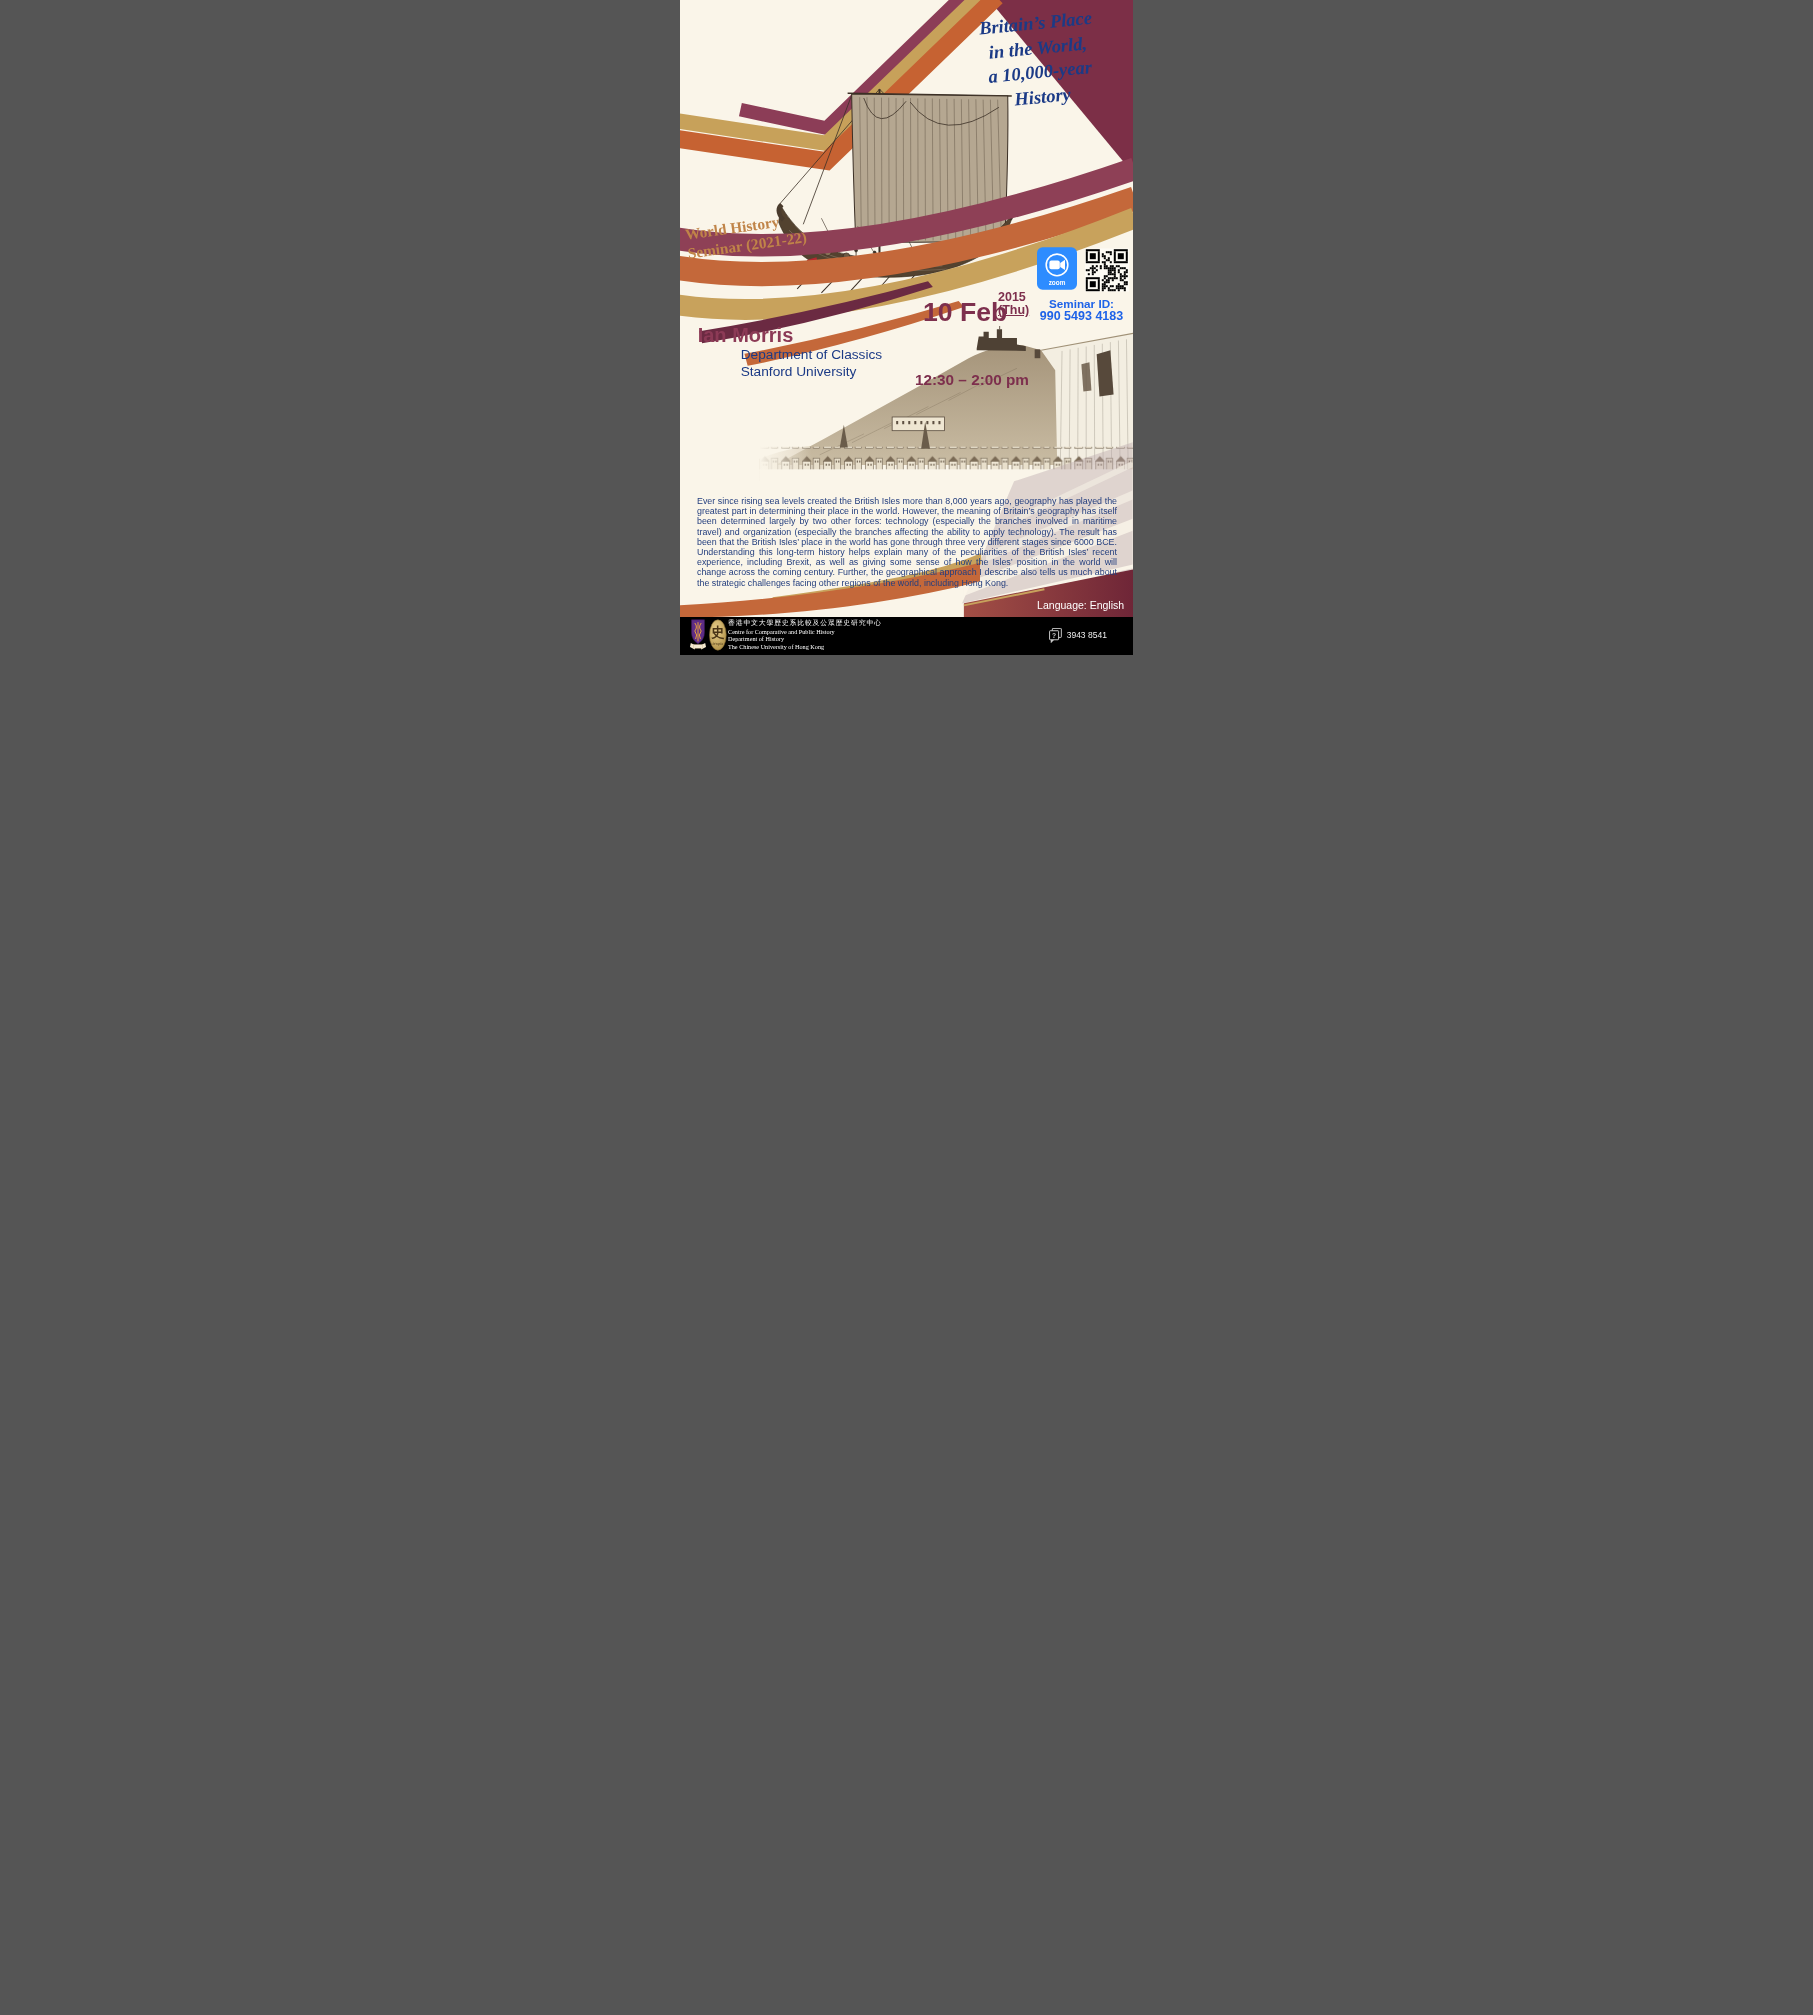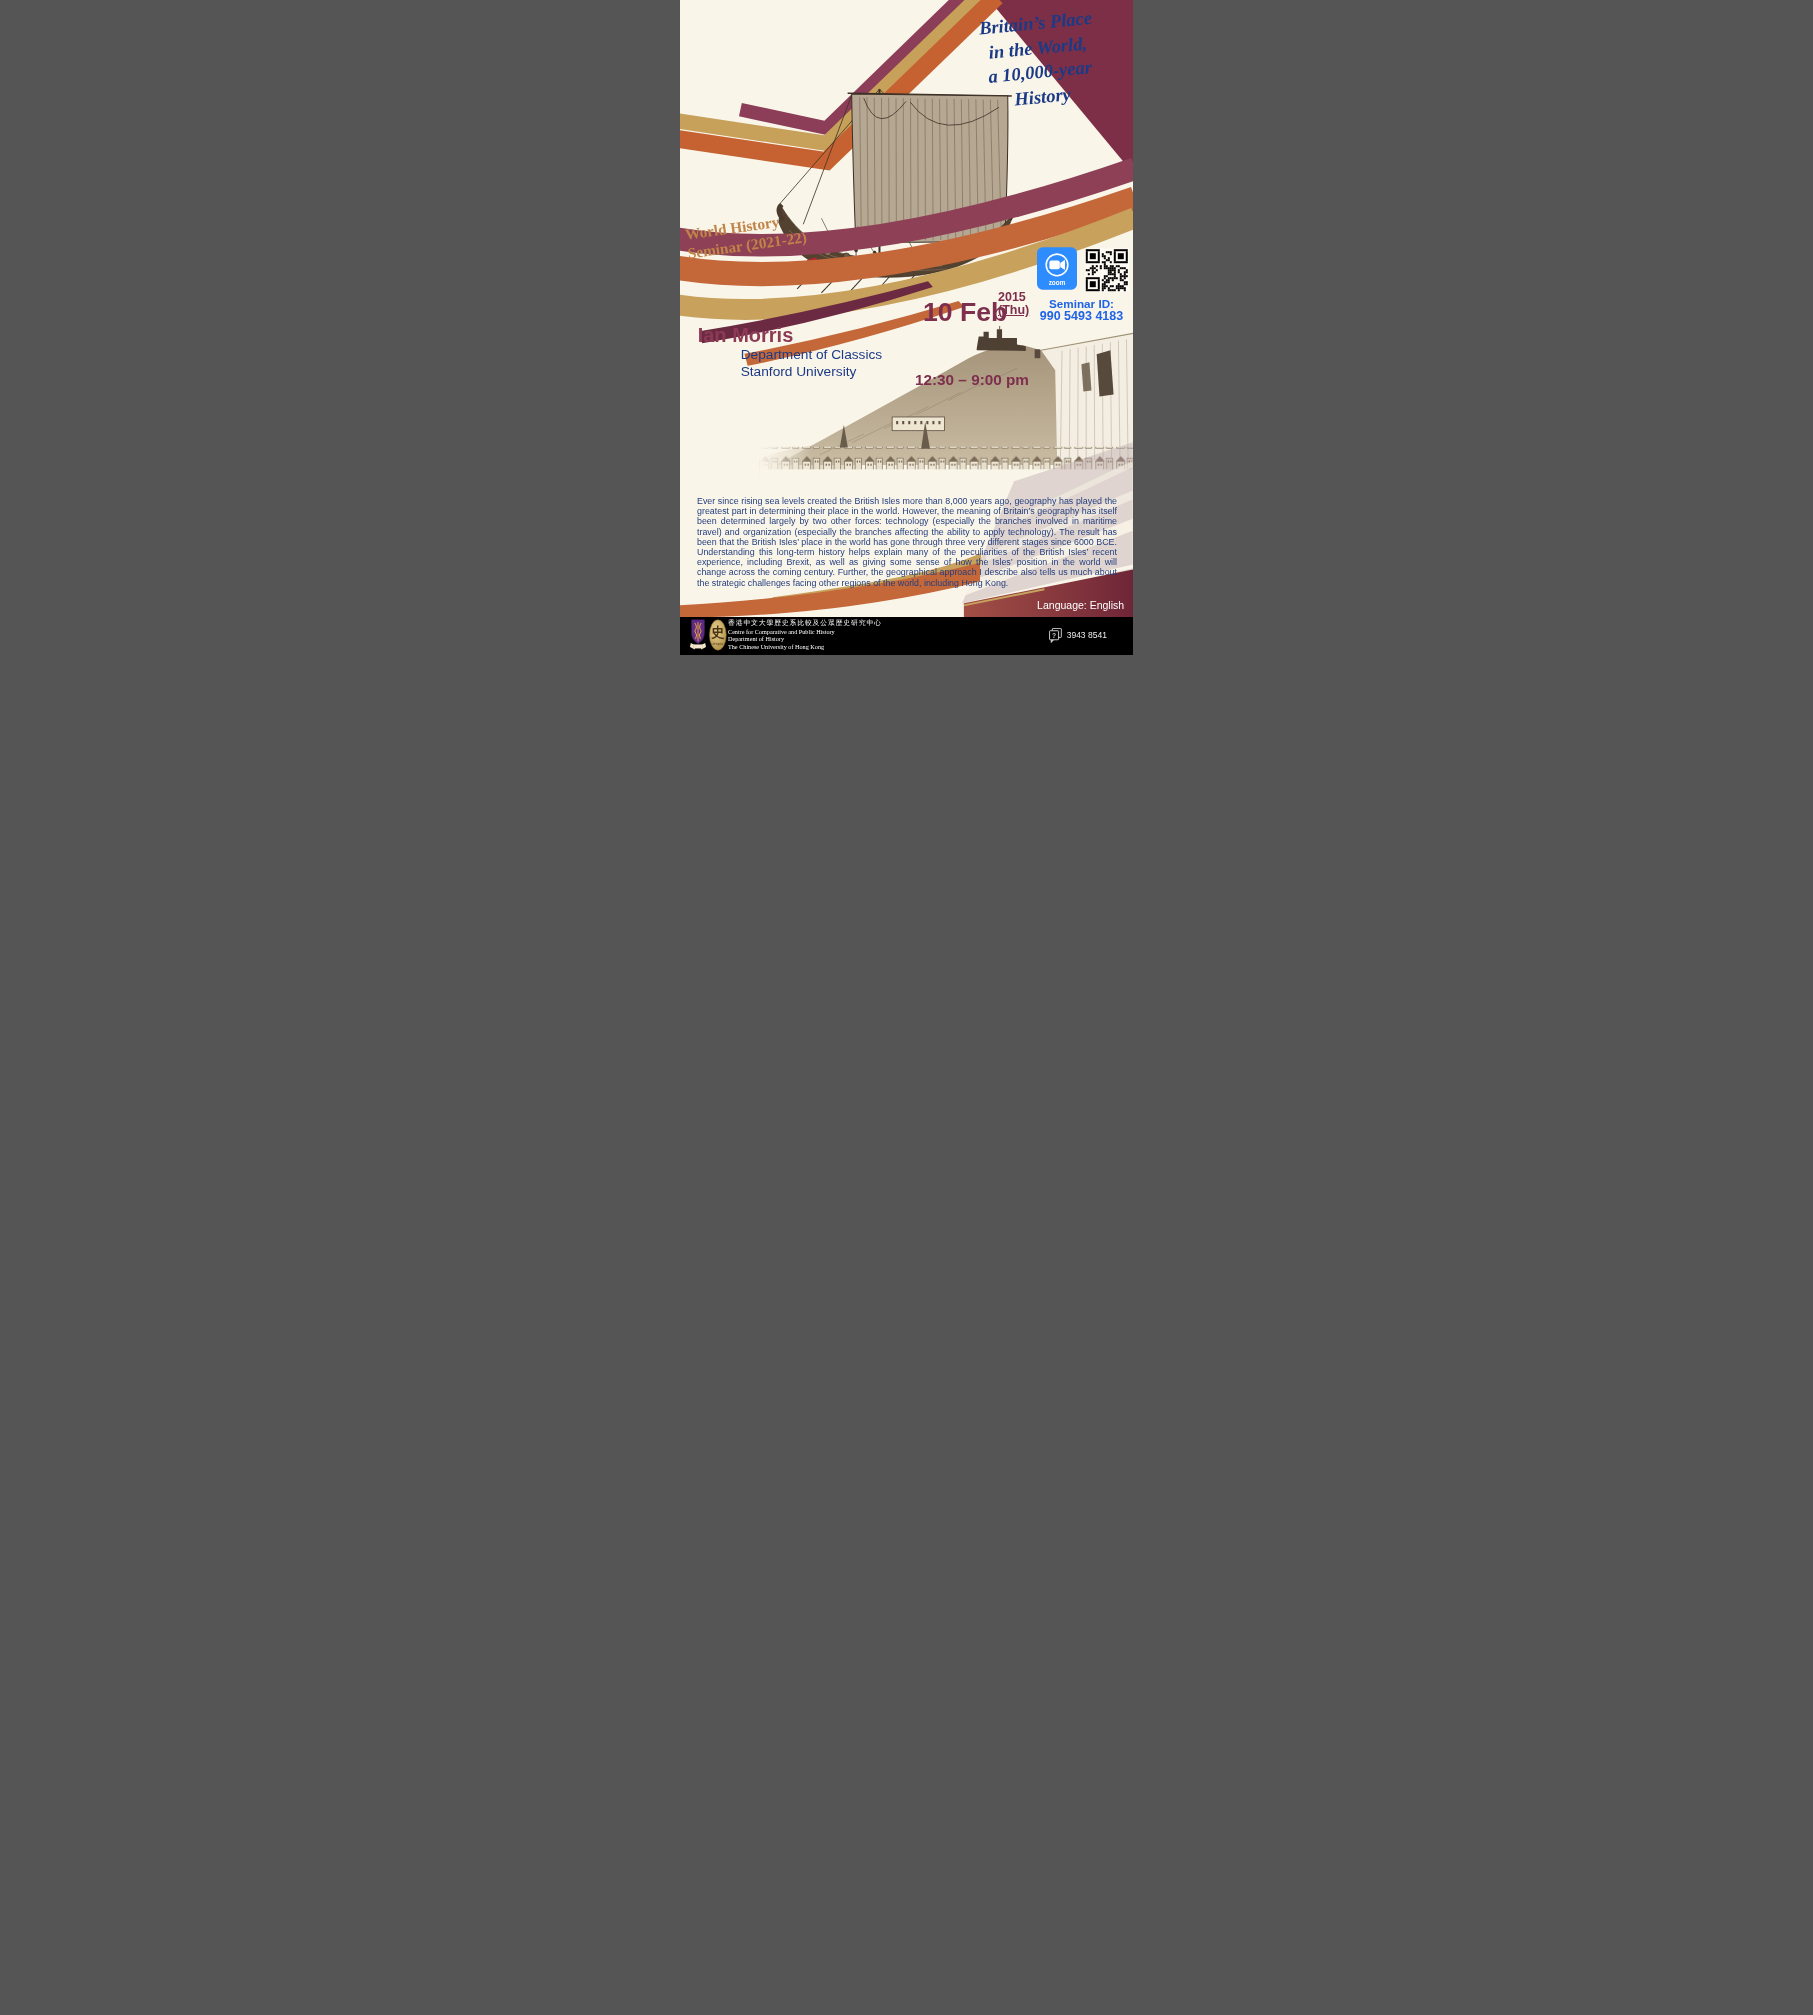--- a/index.html
+++ b/index.html
@@ -247,21 +247,21 @@
   </div>
 
   <div class="abs series">
     <div>World History</div>
     <div>Seminar (2021-22)</div>
   </div>
 
   <div class="abs date-day">10 Feb</div>
   <div class="abs date-yr">2015</div>
   <div class="abs date-wd">(Thu)</div>
-  <div class="abs time">12:30 – 9:00 pm</div>
+  <div class="abs time">12:30 – 2:00 pm</div>
 
   <svg class="abs" style="left:357px;top:247px;z-index:5" width="40" height="43" viewBox="0 0 100 106">
     <rect x="0" y="0" width="100" height="106" rx="14" fill="#2D8CFF"></rect>
     <circle cx="50" cy="44" r="27" fill="none" stroke="#FFFFFF" stroke-width="4"></circle>
     <rect x="31" y="33" width="26" height="22" rx="5" fill="#FFFFFF"></rect>
     <polygon points="58,39 70,31 70,57 58,49" fill="#FFFFFF"></polygon>
     <text x="50" y="95" text-anchor="middle" fill="#FFFFFF" font-size="16" font-weight="bold" font-family="Liberation Sans, sans-serif">zoom</text>
   </svg>
 
   <svg class="abs" id="qr" style="left:405px;top:248px;z-index:5" width="44" height="44" viewBox="0 0 110 108">

